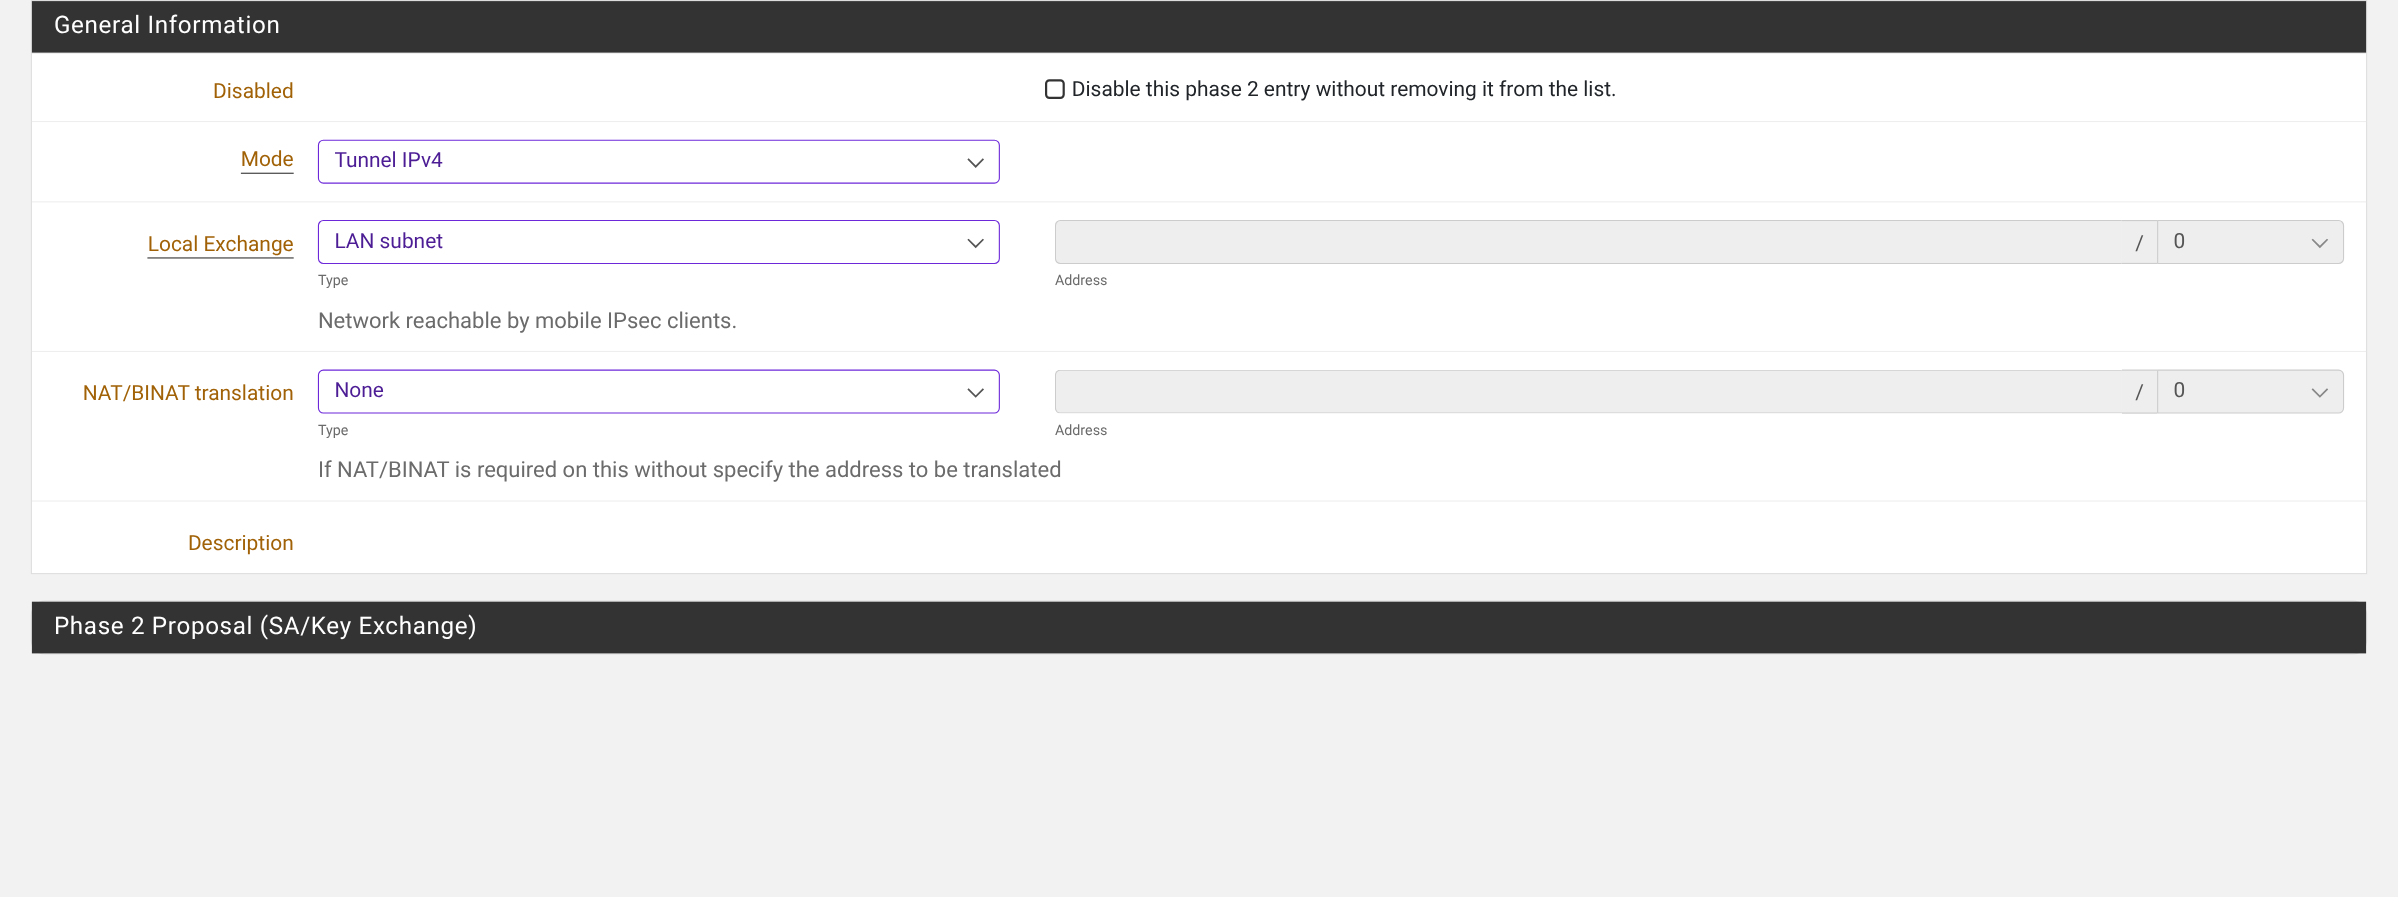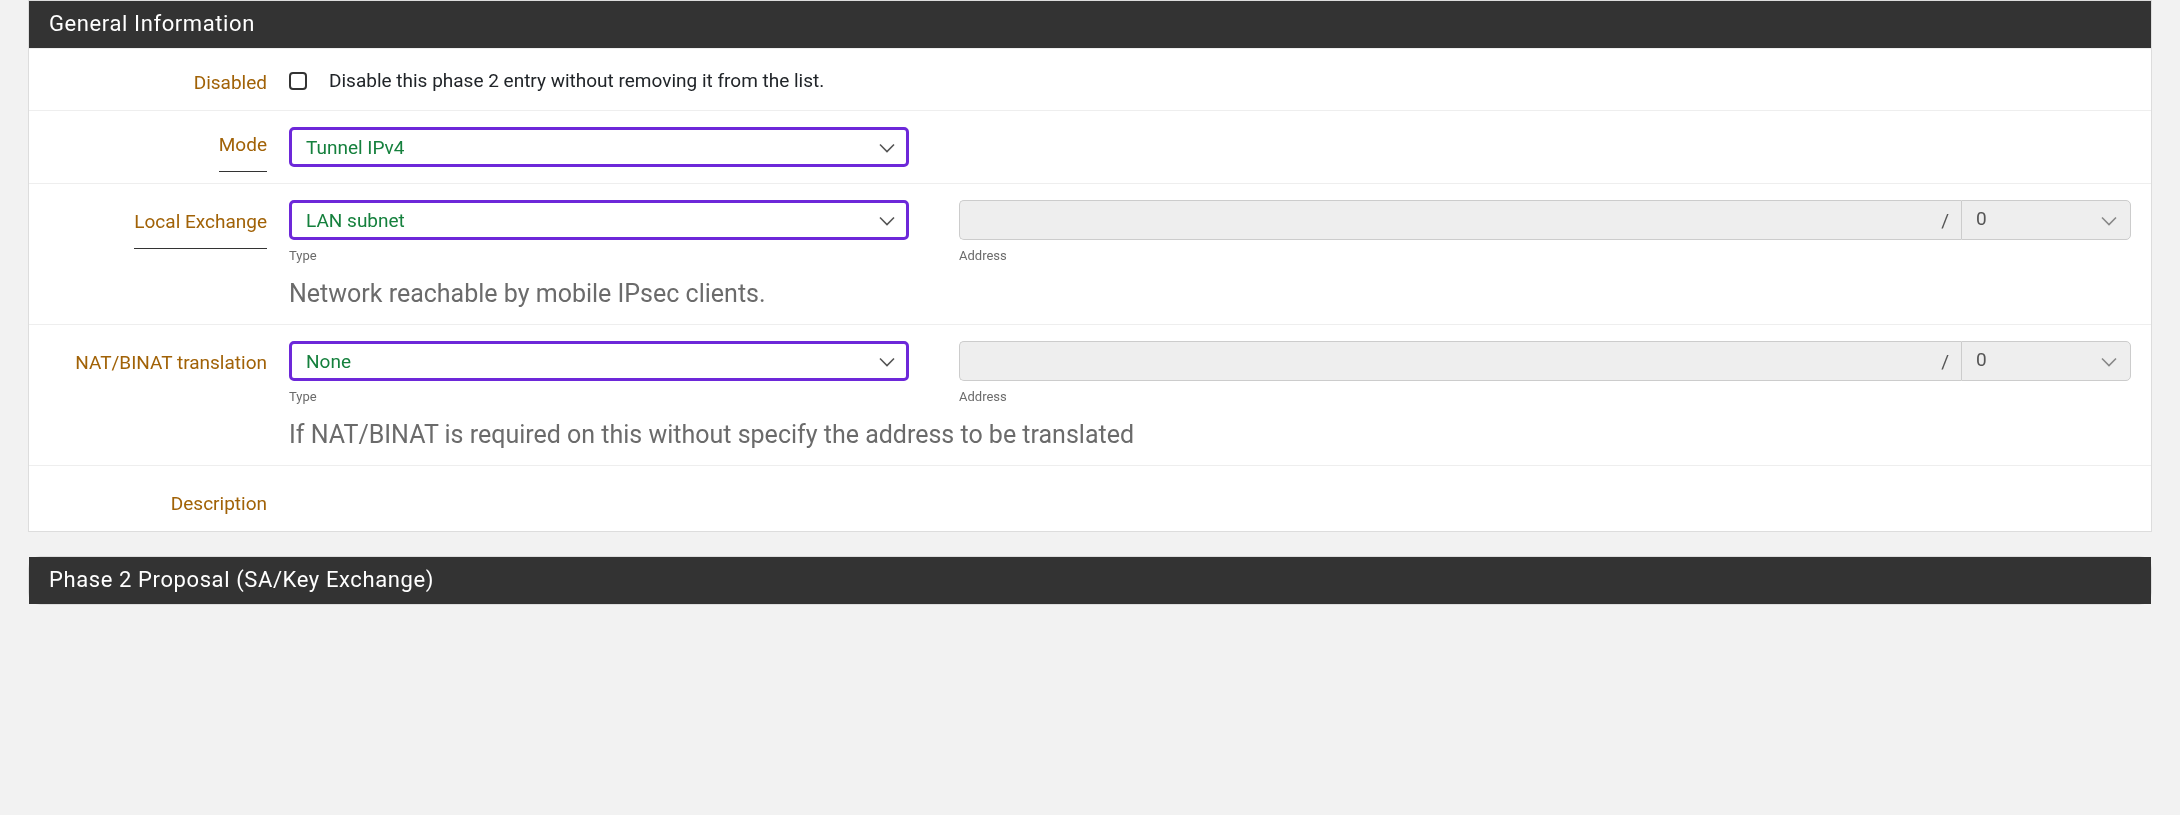--- a/index.html
+++ b/index.html
@@ -35,36 +35,36 @@
   .form-row:first-child { border-top: none; }
   .form-label {
     width: 260px;
     min-width: 260px;
     text-align: right;
     padding-right: 22px;
     font-weight: 400;
     color: #a16207;
     padding-top: 6px;
   }
-  .form-label.underlined span { border-bottom: 1.5px solid #333; padding-bottom: 15px; }
+  .form-label.underlined span { border-bottom: 1.5px solid #333; padding-bottom: 1px; }
   .form-content {
     flex: 1;
     padding-right: 20px;
   }
   .cols { display: flex; gap: 50px; }
   .col-left { flex: 0 0 620px; }
   .col-right { flex: 1; display: flex; flex-direction: column; }
   .select, .text-input, .select-sm {
     width: 100%;
     height: 40px;
-    border: 3px solid #6d28d9;
+    border: 1px solid #6d28d9;
     border-radius: 5px;
     padding: 6px 40px 6px 14px;
     font-size: 19px;
-    color: #15803d;
+    color: #4c1d95;
     background: #fff;
     appearance: none;
     outline: none;
   }
   .select-wrap, .select-sm-wrap {
     position: relative;
     width: 100%;
   }
   .select-wrap .chevron, .select-sm-wrap .chevron {
     position: absolute;
@@ -79,28 +79,29 @@
     background: #eeeeee;
     color: #888;
   }
   .sub-label {
     color: #6b6b6b;
     font-size: 13px;
     margin-top: 8px;
   }
   .help-text {
     color: #6b6b6b;
-    font-size: 25px;
+    font-size: 20px;
     margin-top: 16px;
   }
   .checkbox-row {
     display: flex;
     align-items: center;
-    gap: 22px;
+    gap: 6px;
     padding-top: 4px;
+    justify-content: center;
   }
   .chk {
     width: 18px; height: 18px;
     border: 2px solid #333;
     border-radius: 4px;
     display: inline-block;
     cursor: pointer;
   }
   .addr-group {
     display: flex;

